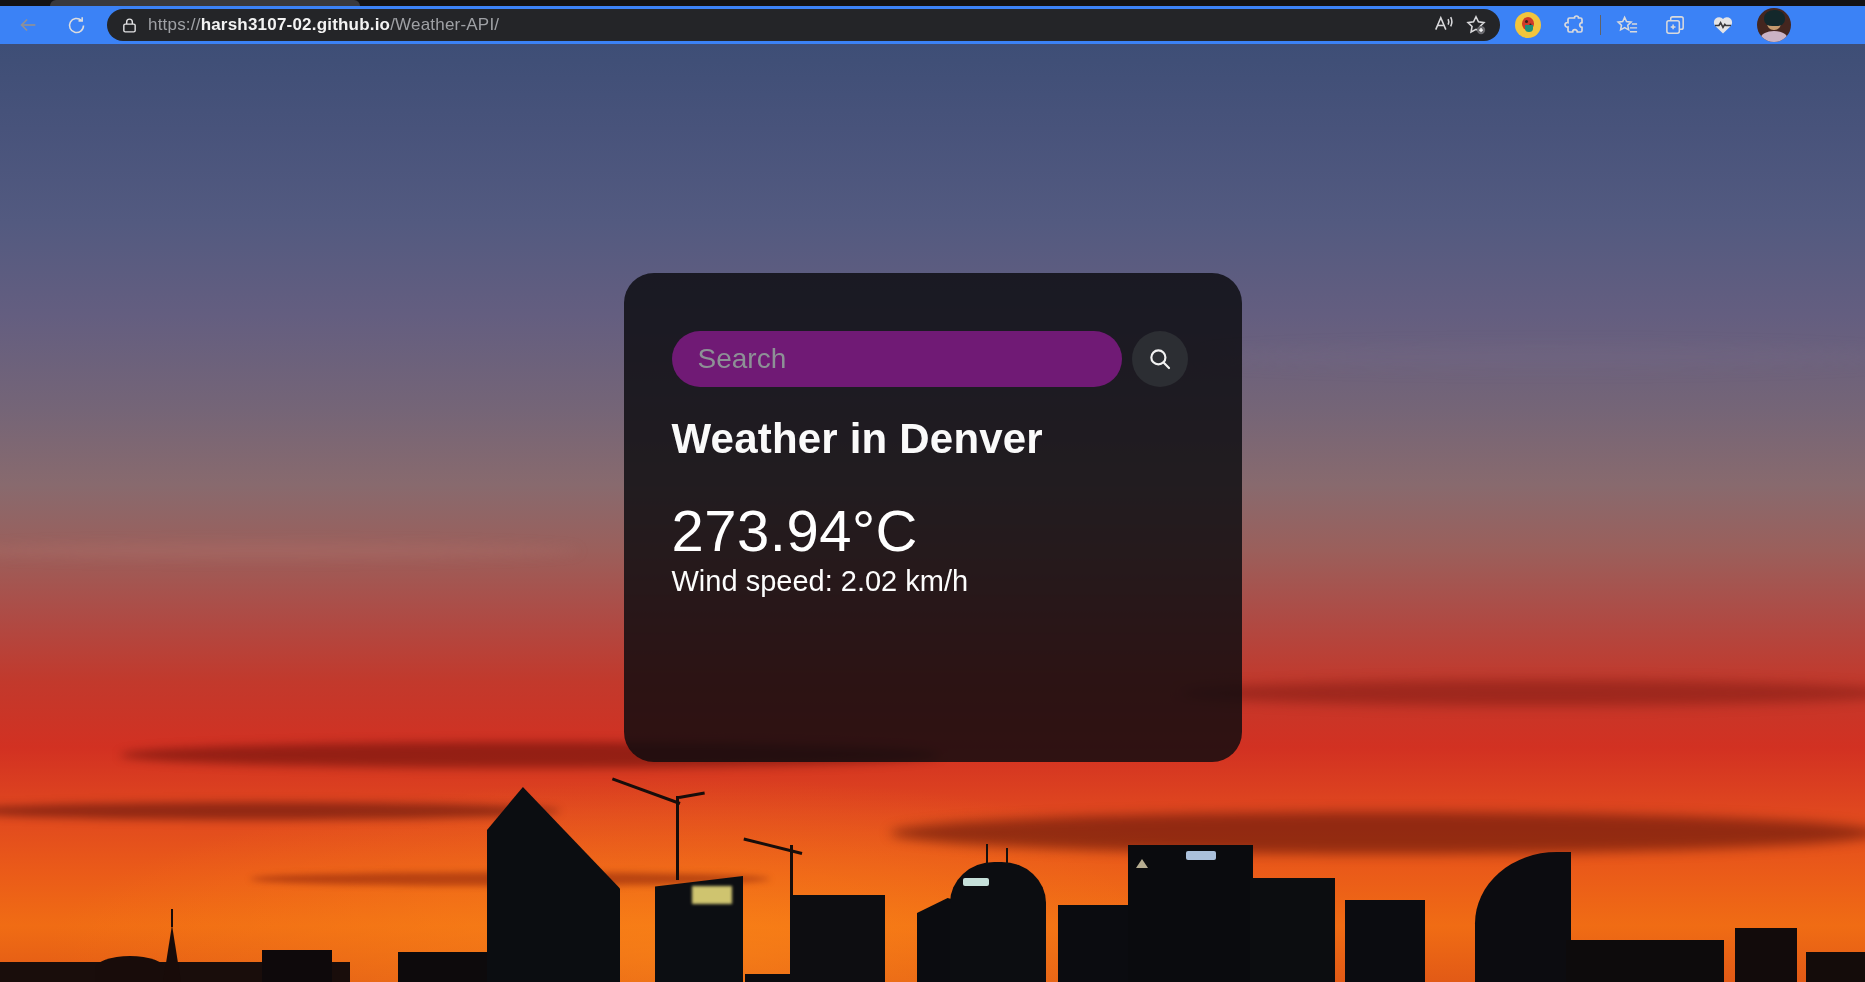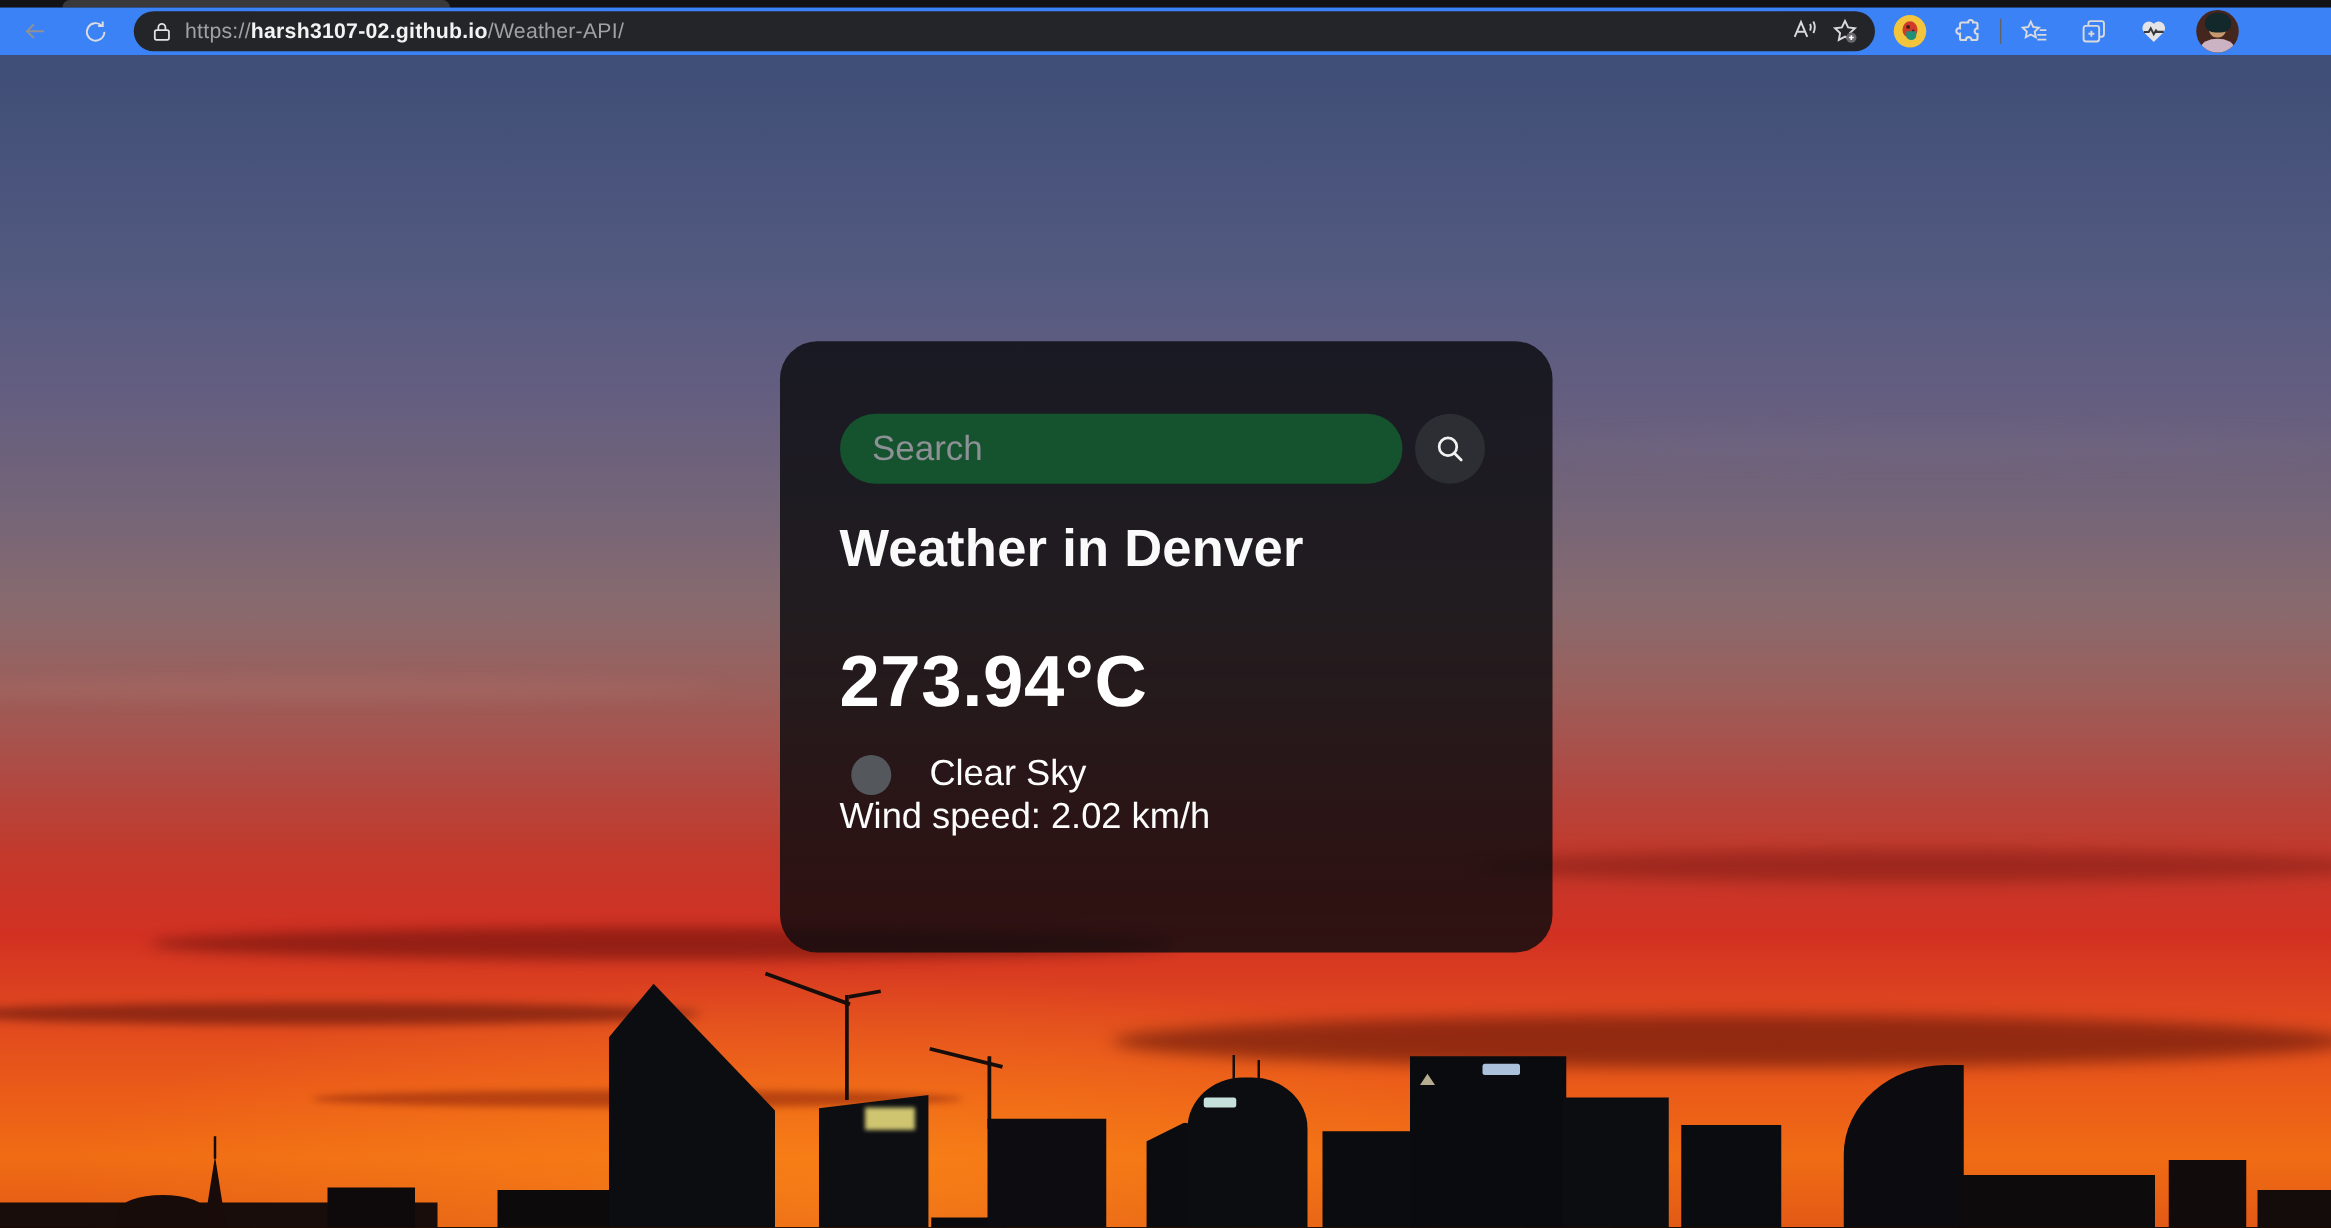--- a/index.html
+++ b/index.html
@@ -87,27 +87,27 @@
   .lit-patch { position:absolute; left:42%; top:9%; width:46%; height:17%; background:rgba(228,216,122,.9); filter:blur(1.5px); }
   .sign-light { position:absolute; border-radius:2px; background:rgba(215,242,235,.92); }
   .antenna { position:absolute; width:2px; background:#15100e; }
 
   
   .card { position:absolute; left:50%; transform:translateX(-50%); top:229px;
     width:618px; height:489px; border-radius:30px;
     background:rgba(11,11,15,.82); padding:58px 48px 0 48px; }
   .search-row { display:flex; align-items:center; }
   .search-input { width:450px; height:56px; border-radius:28px; border:none; outline:none;
-    background:#14532d; color:#e9e9e9; font-size:28px; padding:0 26px;
+    background:#701a75; color:#e9e9e9; font-size:28px; padding:0 26px;
     font-family:"Liberation Sans","DejaVu Sans",sans-serif; }
   .search-input::placeholder { color:#8d9196; }
   .search-btn { margin-left:10px; width:56px; height:56px; border-radius:50%; border:none;
     background:#2c2e33; display:flex; align-items:center; justify-content:center; cursor:pointer; }
   .card h2 { margin-top:28px; color:#fafafa; font-size:42px; font-weight:600; letter-spacing:.2px; }
-  .temp { margin-top:49px; color:#ffffff; font-size:58px; font-weight:700; letter-spacing:.5px; }
+  .temp { margin-top:34px; color:#ffffff; font-size:58px; font-weight:400; letter-spacing:.5px; }
   .cond-row { margin-top:24px; display:flex; align-items:center; }
   .owm-circle { width:50px; display:flex; align-items:center; justify-content:center; }
   .owm-circle i { width:32px; height:32px; border-radius:50%; background:#54585c; display:block; }
   .cond-text { margin-left:22px; color:#fdfdfd; font-size:29px; }
   .detail { color:#fdfdfd; font-size:29px; line-height:35px; }
   .detail.first { margin-top:17px; }
 </style>
 </head>
 <body>
 
@@ -251,22 +251,16 @@
         <input class="search-input" type="text" placeholder="Search" style="">
         <button class="search-btn">
           <svg width="26" height="26" viewBox="0 0 24 24" fill="none" stroke="#f2f2f2" stroke-width="2" stroke-linecap="round">
             <circle cx="10.5" cy="10.5" r="6.5"></circle>
               <path d="M15.3 15.3l5 5"></path>
           </svg>
         </button>
       </div>
       <h2>Weather in Denver</h2>
       <div class="temp">273.94°C</div>
-      <div class="cond-row">
-        <span class="owm-circle">
-            <i></i>
-          </span>
-        <span class="cond-text">Clear Sky</span>
-      </div>
       <div class="detail">Wind speed: 2.02 km/h</div>
     </div>
   </div>
 </div>
 
 </body></html>

